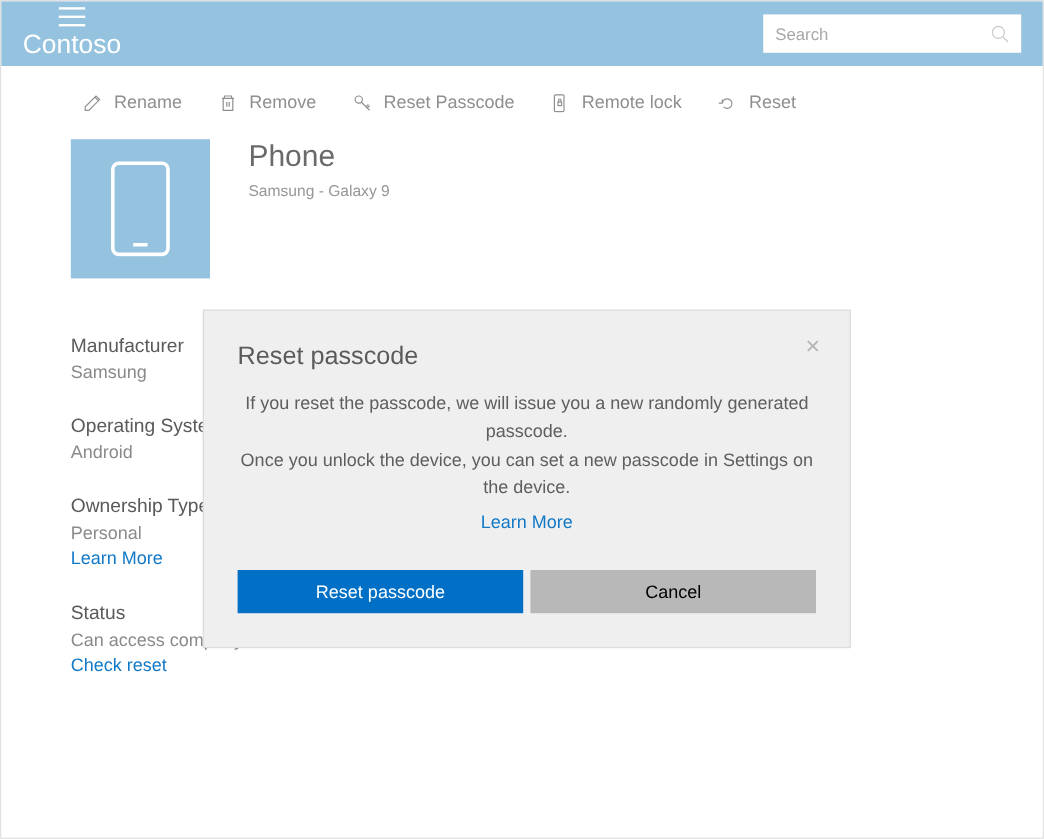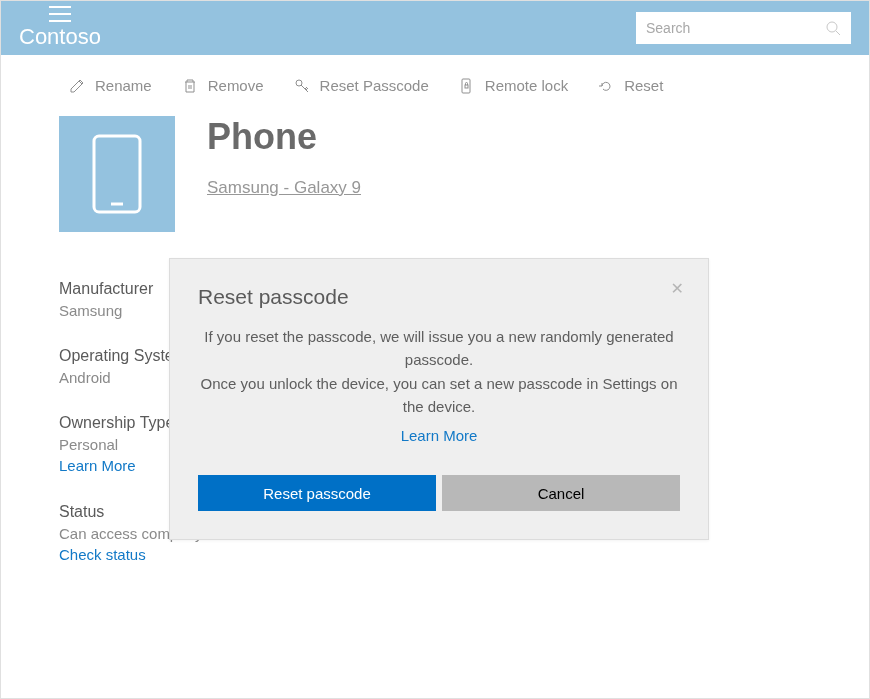--- a/index.html
+++ b/index.html
@@ -40,22 +40,22 @@
       color: #8f8f8f; font-size: 15px;
     }
     .toolbar-item { display: flex; align-items: center; gap: 10px; cursor: pointer; }
     .toolbar-item svg { stroke: #8f8f8f; fill: none; }
     .content { padding: 0 58px; position: relative; }
     .device-header { display: flex; gap: 32px; align-items: flex-start; margin-bottom: 48px; }
     .device-tile {
       width: 116px; height: 116px; background: #94C2DF;
       display: flex; align-items: center; justify-content: center;
     }
-    .device-title { font-size: 36px; color: #6a6a6a; font-weight: 700; margin-bottom: 20px; }
-    .device-sub { font-size: 17px; color: #979797; font-weight: 300; text-decoration: underline; }
+    .device-title { font-size: 25px; color: #6a6a6a; font-weight: 400; margin-bottom: 6px; }
+    .device-sub { font-size: 13px; color: #979797; font-weight: 300; }
     .props { display: flex; flex-direction: column; gap: 28px; }
     .prop-label { font-size: 16px; color: #5a5a5a; font-weight: 400; margin-bottom: 4px; }
     .prop-value { font-size: 15px; color: #8a8a8a; font-weight: 300; }
     .link { color: #1279c7; font-size: 15px; cursor: pointer; font-weight: 300; margin-top: 4px; display: inline-block;}
     .dialog {
       position: absolute; top: 142px; left: 168px; width: 540px;
       background: #efefef; border: 1px solid #dcdcdc;
       padding: 26px 28px 28px 28px;
       box-shadow: 0 1px 3px rgba(0,0,0,0.05);
     }
@@ -152,21 +152,21 @@
       <div class="prop-value">Android</div>
     </div>
     <div>
       <div class="prop-label">Ownership Type</div>
       <div class="prop-value">Personal</div>
       <span class="link">Learn More</span>
     </div>
     <div>
       <div class="prop-label">Status</div>
       <div class="prop-value">Can access company resources</div>
-      <span class="link">Check status</span>
+      <span class="link">Check reset</span>
     </div>
   </div>
 
   <div class="dialog">
     <span class="dialog-close">✕</span>
     <div class="dialog-title">Reset passcode</div>
     <div class="dialog-body">
       <div>If you reset the passcode, we will issue you a new randomly generated passcode.</div>
       <div>Once you unlock the device, you can set a new passcode in Settings on the device.</div>
       <span class="dialog-link">Learn More</span>

